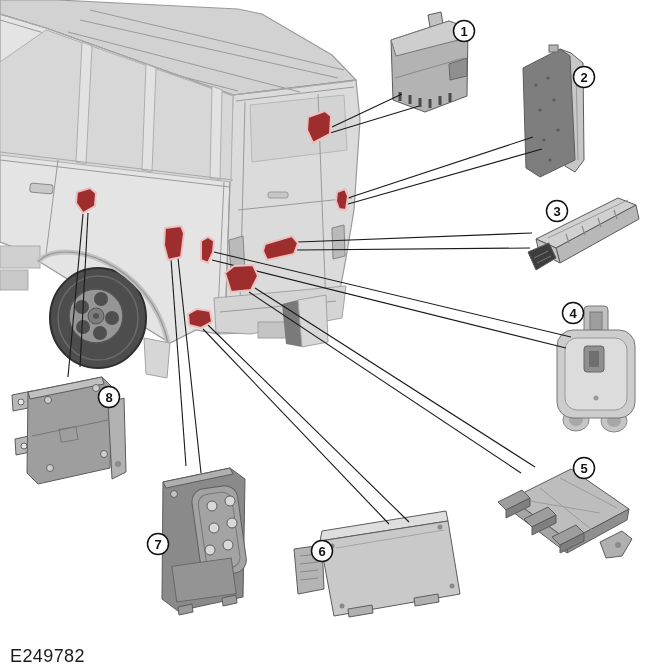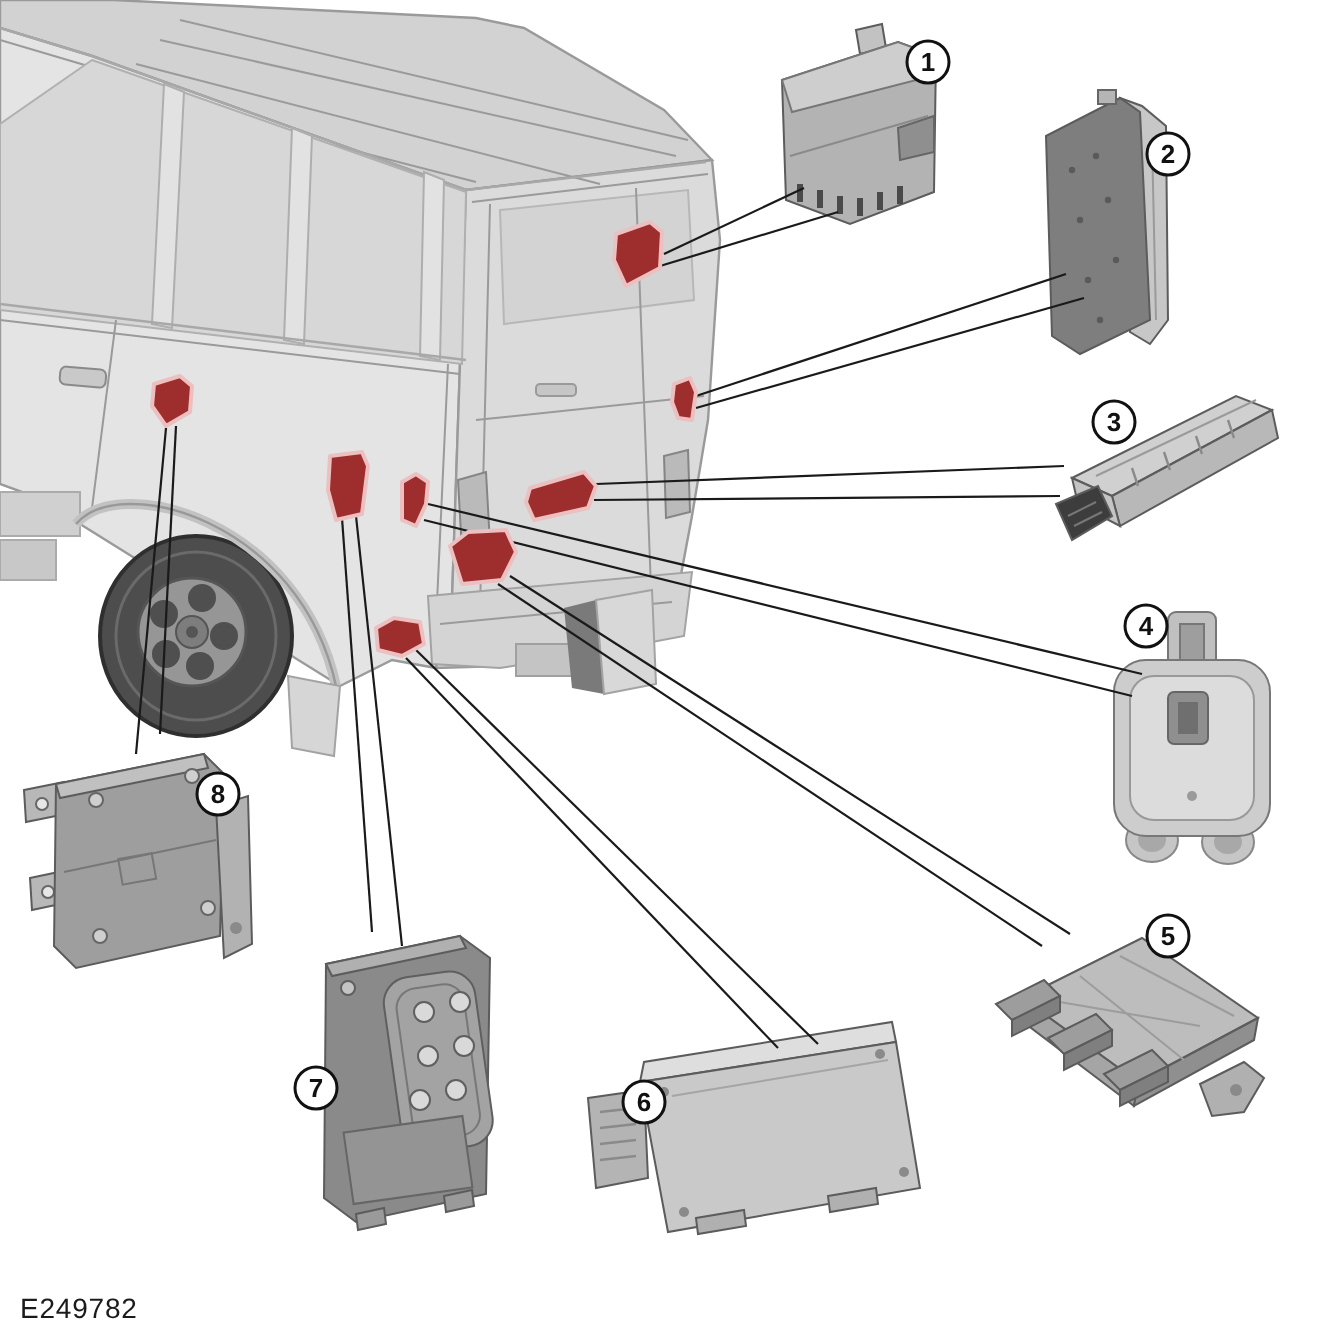--- a/index.html
+++ b/index.html
@@ -1,19 +1,19 @@
 <!DOCTYPE html>
 <html><head>
 <meta charset="utf-8">
 <style>
   html,body{margin:0;padding:0;background:#fff;}
   .stage{position:relative;width:672px;height:672px;background:#ffffff;overflow:hidden;
          font-family:"Liberation Sans",sans-serif;}
   .stage svg{position:absolute;inset:0;}
-  .figure-code{position:absolute;left:10px;top:646px;font-size:14px;color:#1b1b1b;
+  .figure-code{position:absolute;left:10px;top:646px;font-size:18px;color:#1b1b1b;
                letter-spacing:.4px;}
   
   .body-line{stroke:#a8a8a8;stroke-width:1.2;fill:none;}
   .body-line2{stroke:#9a9a9a;stroke-width:1;fill:none;}
   .mod-stroke{stroke:#5c5c5c;stroke-width:1;}
   .marker{stroke-linejoin:round;}
   .leader{fill:none;}
   .callout-num{font:bold 13px "Liberation Sans",sans-serif;fill:#111;}
 </style>
 </head>

